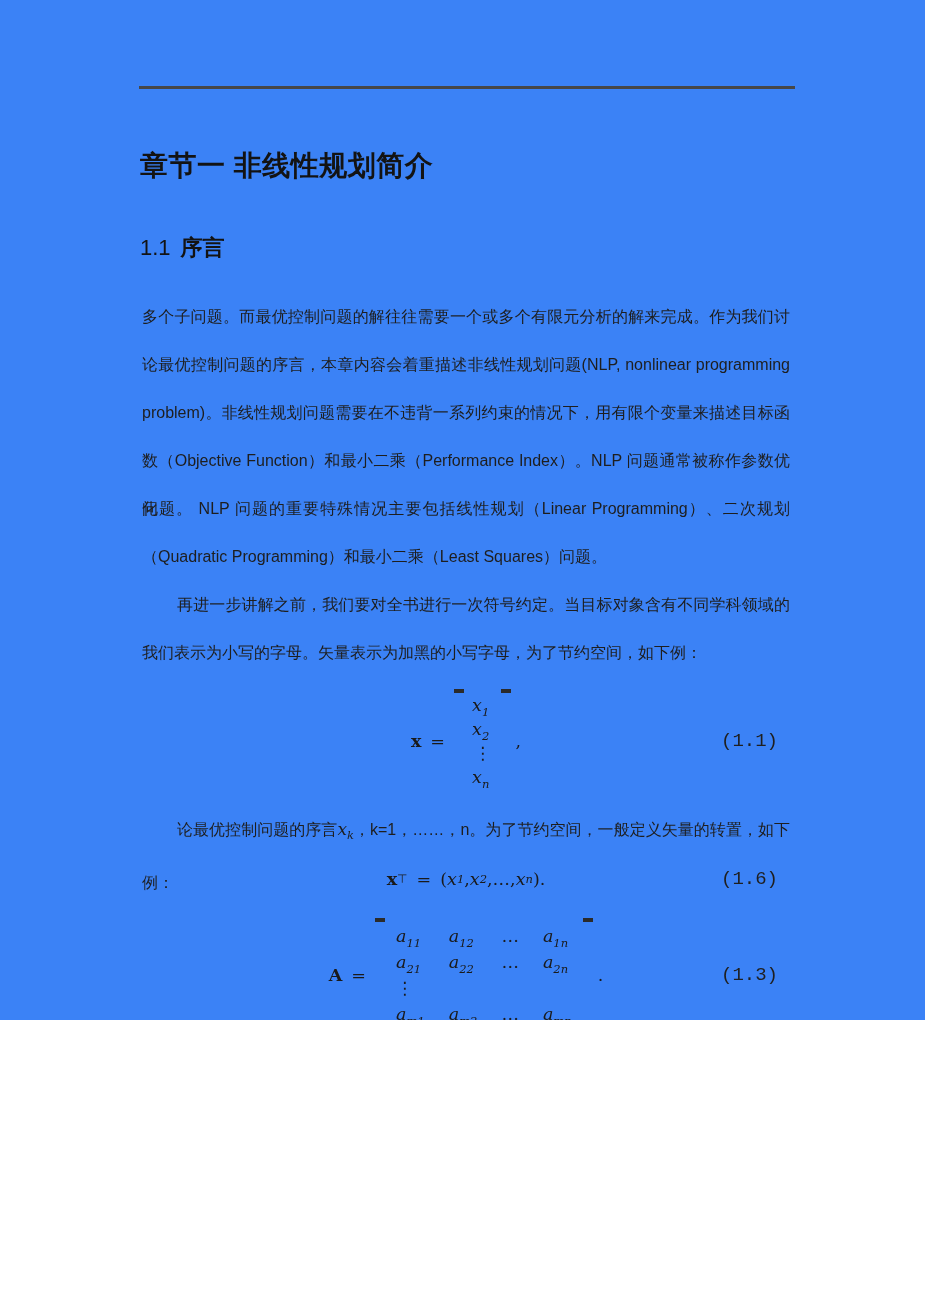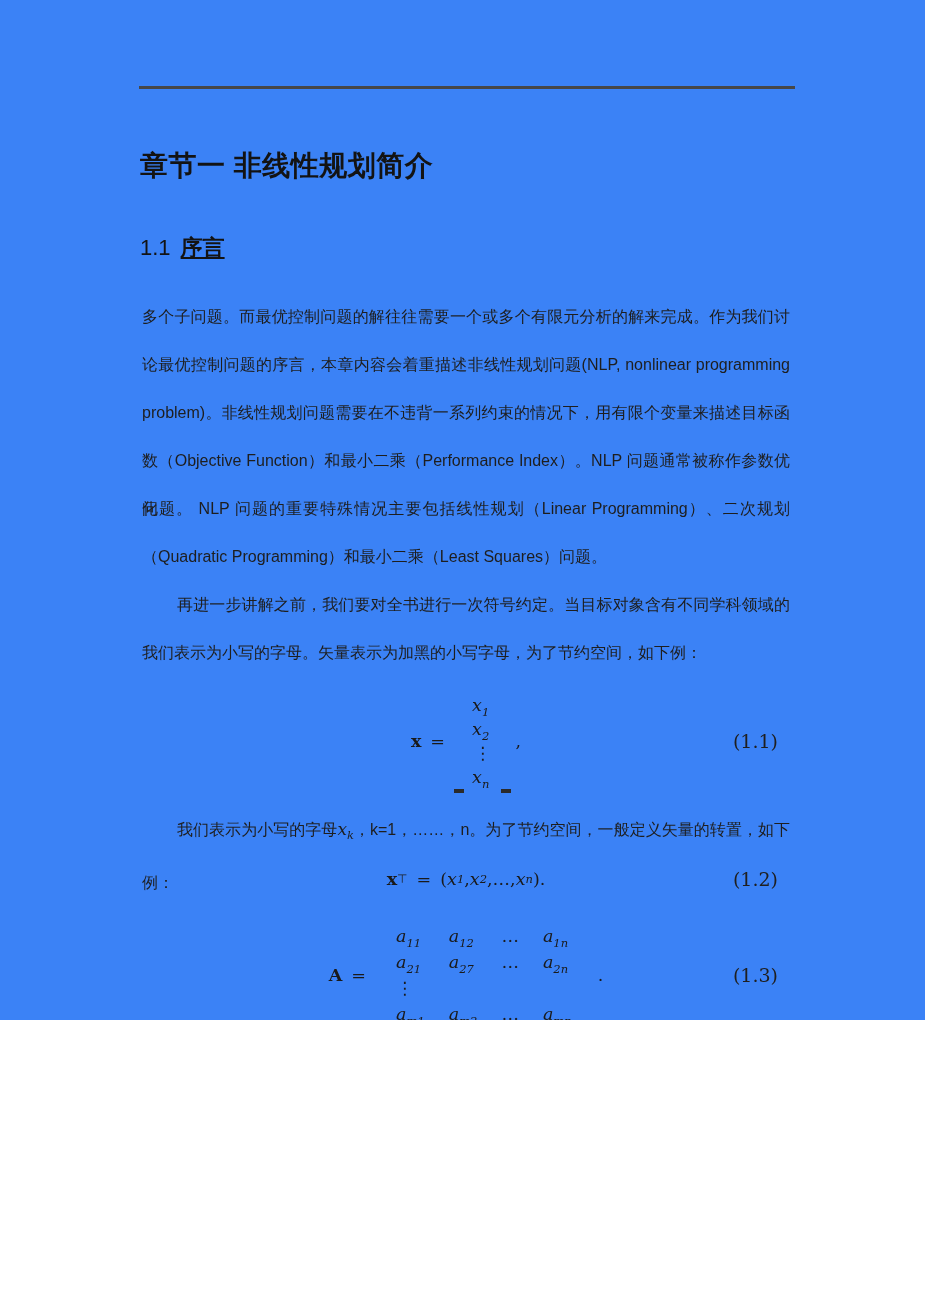--- a/index.html
+++ b/index.html
@@ -15,21 +15,21 @@
   .chapter-title {
     position:absolute; left:140px; top:148px;
     font-size:28px; line-height:36px; font-weight:700; color:#131313;
     letter-spacing:0.5px;
   }
   .section-heading {
     position:absolute; left:140px; top:233px;
     font-size:22px; line-height:30px; color:#131313;
   }
   .sec-num { font-weight:400; }
-  .sec-title { font-weight:700; margin-left:10px;text-decoration:underline; }
+  .sec-title { font-weight:700; margin-left:10px; }
 
   .body-col {
     position:absolute; left:142px; top:293px; width:648px;
     font-size:16px; line-height:48px; color:#1e1e1e;
   }
   .pline { height:48px; text-align:justify; text-align-last:justify; }
   .pline.last { text-align-last:left; }
   .pline.ind { text-indent:35px; }
 
   
@@ -42,37 +42,37 @@
     position:relative; display:flex; align-items:center; justify-content:center;
     font-family:"DejaVu Serif","DejaVu Sans",serif; font-size:17.5px; color:#1a1a1a;
     text-align:left;
   }
   .eq1 { height:128px; }
   .eq2 { height:52px; }
   .eq3 { height:140px; }
   .mbf { font-weight:700; font-style:normal; }
   .mit { font-style:italic; }
   .meq { margin:0 9px; font-style:normal; }
-  .matwrap { display:flex; align-items:flex-end; }
+  .matwrap { display:flex; align-items:flex-start; }
   .br { width:8px; border:2.5px solid #2b2b2b; }
   .br.l { border-right:0; }
   .br.r { border-left:0; }
   .vcol { display:flex; flex-direction:column; justify-content:center; padding:4px 9px 4px 8px; }
   .vrow { height:24px; line-height:24px; }
   .vrow.dots { font-style:normal; padding-left:2px; }
   .mgrid {
     display:grid; grid-template-columns:repeat(4,auto); column-gap:24px;
     padding:5px 11px; align-content:center;
   }
   .cell { height:26px; line-height:26px; }
   .cell.dots { font-style:normal; }
   .mtrail { margin-left:5px; }
   .eq-label {
     position:absolute; right:12px; top:50%; transform:translateY(-50%);
-    font-style:normal; font-size:19px; color:#1f1f1f;
+    font-style:normal; font-size:19px; color:#1f1f1f;font-family:Liberation Mono, monospace;
   }
 </style>
 </head>
 <body>
 
 <div class="page">
 
   <div class="top-rule"></div>
 
   <div class="chapter-title">章节一 非线性规划简介</div>
@@ -108,56 +108,56 @@
           <span class="vrow dots">⋮</span>
           <span class="vrow"><i class="mit">x</i><sub>n</sub></span>
         </span>
         <span class="br r"></span>
       </span>
       <span class="mtrail">,</span>
       <span class="eq-label">(1.1)</span>
     </div>
 
     <div class="pline ind last">
-      <span>我们表示为小写的字母</span><span class="imath"><span>x</span><sub>k</sub></span><span>，k=1，……，n。为了节约空间，一般定义矢量的转置，如下例：</span>
+      <span>论最优控制问题的序言</span><span class="imath"><span>x</span><sub>k</sub></span><span>，k=1，……，n。为了节约空间，一般定义矢量的转置，如下例：</span>
     </div>
 
     <div class="eq eq2">
       <span class="mbf">x</span>
         <sup class="msup">⊤</sup>
       <span class="meq">=</span>
       <span>(</span>
         <i class="mit">x</i>
         <sub>1</sub>
         <span>, </span>
         <i class="mit">x</i>
         <sub>2</sub>
         <span>, </span>
         <span>…</span>
         <span>, </span>
         <i class="mit">x</i>
         <sub>n</sub>
         <span>).</span>
-      <span class="eq-label">(1.2)</span>
+      <span class="eq-label">(1.6)</span>
     </div>
 
 
     <div class="eq eq3">
       <span class="mbf">A</span>
       <span class="meq">=</span>
       <span class="matwrap">
         <span class="br l"></span>
         <span class="mgrid">
           <span class="cell"><i class="mit">a</i><sub>11</sub></span>
           <span class="cell"><i class="mit">a</i><sub>12</sub></span>
           <span class="cell dots">…</span>
           <span class="cell"><i class="mit">a</i><sub>1n</sub></span>
 
           <span class="cell"><i class="mit">a</i><sub>21</sub></span>
-          <span class="cell"><i class="mit">a</i><sub>27</sub></span>
+          <span class="cell"><i class="mit">a</i><sub>22</sub></span>
           <span class="cell dots">…</span>
           <span class="cell"><i class="mit">a</i><sub>2n</sub></span>
 
           <span class="cell dots">⋮</span>
           <span class="cell"></span>
           <span class="cell"></span>
           <span class="cell"></span>
 
           <span class="cell"><i class="mit">a</i><sub>m1</sub></span>
           <span class="cell"><i class="mit">a</i><sub>m2</sub></span>

